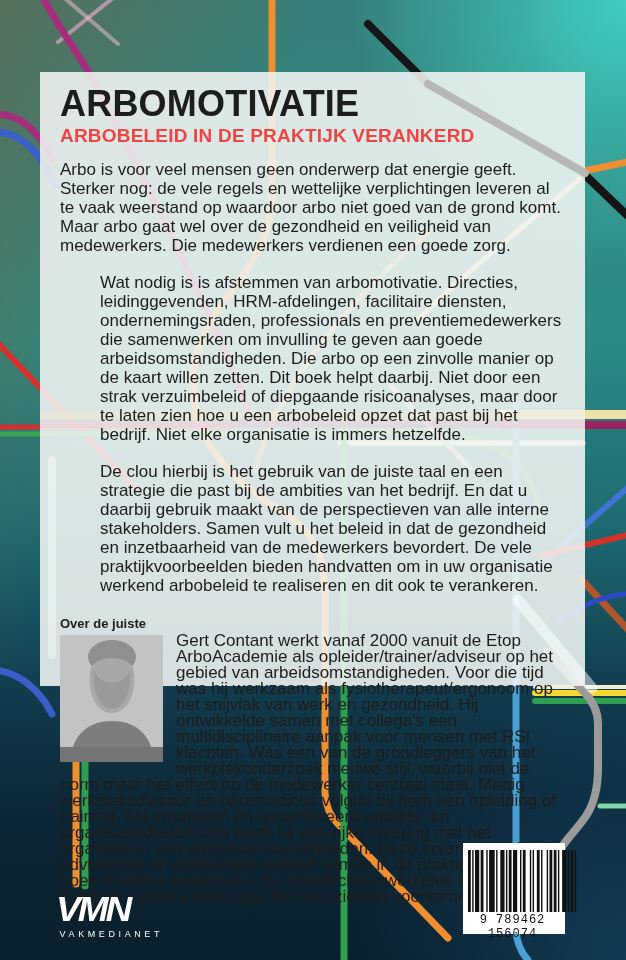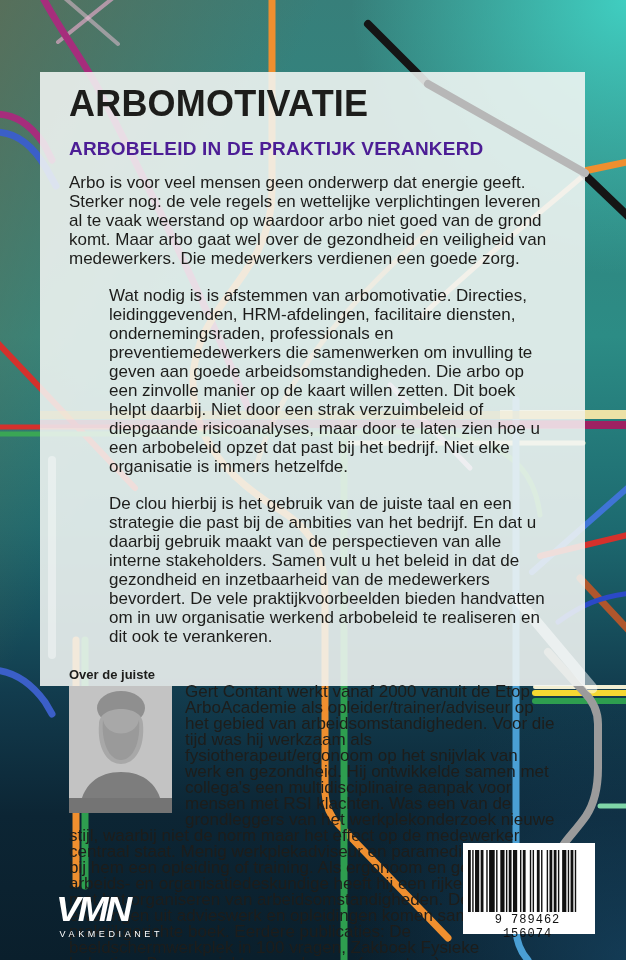--- a/index.html
+++ b/index.html
@@ -13,41 +13,41 @@
       linear-gradient(180deg, #377f7a 0%, #2c8c85 35%, #1d6a70 55%, #123c4e 72%, #0c2534 85%, #0a1f2c 100%);
   }
   .layer{position:absolute;left:0;top:0;width:626px;height:960px;pointer-events:none;}
   
   .panel{
     position:absolute;left:40px;top:72px;width:545px;height:614px;
     background:rgba(243,246,244,0.88);
   }
   .content{
     position:absolute;left:40px;top:72px;width:545px;height:464px;
-    padding:0 29px;box-sizing:border-box;color:#1d1d1b;
+    padding:0 20px;box-sizing:border-box;color:#1d1d1b;
   }
   .title{font-size:36px;font-weight:800;letter-spacing:.2px;margin:14px 0 0 0;line-height:1.0;color:#1d1d1b;}
-  .subtitle{font-size:19px;font-weight:800;letter-spacing:.2px;margin:17px 0 0 0;line-height:1.1;color:#4c1d95;}
+  .subtitle{font-size:19px;font-weight:800;letter-spacing:.2px;margin:4px 0 0 0;line-height:1.1;color:#ef4444;}
   .body-par{font-size:17px;line-height:19px;margin:13px 0 0 0;}
   .body-par + .body-par{margin-top:18px;margin-left:40px;}
   .author-head{font-size:13px;font-weight:800;margin:21px 0 2px 0;}
   .bio{font-size:17px;line-height:16px;margin:0;}
   .photo{
     float:left;width:103px;height:127px;margin:2px 13px 4px 0;
     background:linear-gradient(160deg,#d9d9d9 0%,#b9b9b9 55%,#8f8f8f 100%);
     position:relative;overflow:hidden;
   }
   .photo svg{position:absolute;left:0;top:0;}
   
   .publisher{position:absolute;left:56px;top:891px;color:#fff;text-align:left;width:96px;}
   .logo-word{font-size:37px;font-weight:800;font-style:italic;letter-spacing:-3px;line-height:1;transform:scaleY(0.95);}
   .logo-sub{font-size:9px;font-weight:400;letter-spacing:3.6px;margin-top:1px;text-indent:3.6px;}
   
   .barcode{
-    position:absolute;left:463px;top:843px;width:132px;height:91px;background:#fff;
+    position:absolute;left:463px;top:843px;width:102px;height:91px;background:#fff;
     box-sizing:border-box;padding:7px 8px 3px 5px;
   }
   .bars{width:111px;height:62px;display:block;}
   .bc-num{font-family:"Liberation Mono","DejaVu Sans Mono",monospace;font-size:12px;color:#111;
     text-align:center;letter-spacing:1px;margin-top:1px;}
 </style>
 </head>
 <body>
 
 <svg class="layer" viewBox="0 0 626 960" xmlns="http://www.w3.org/2000/svg">

